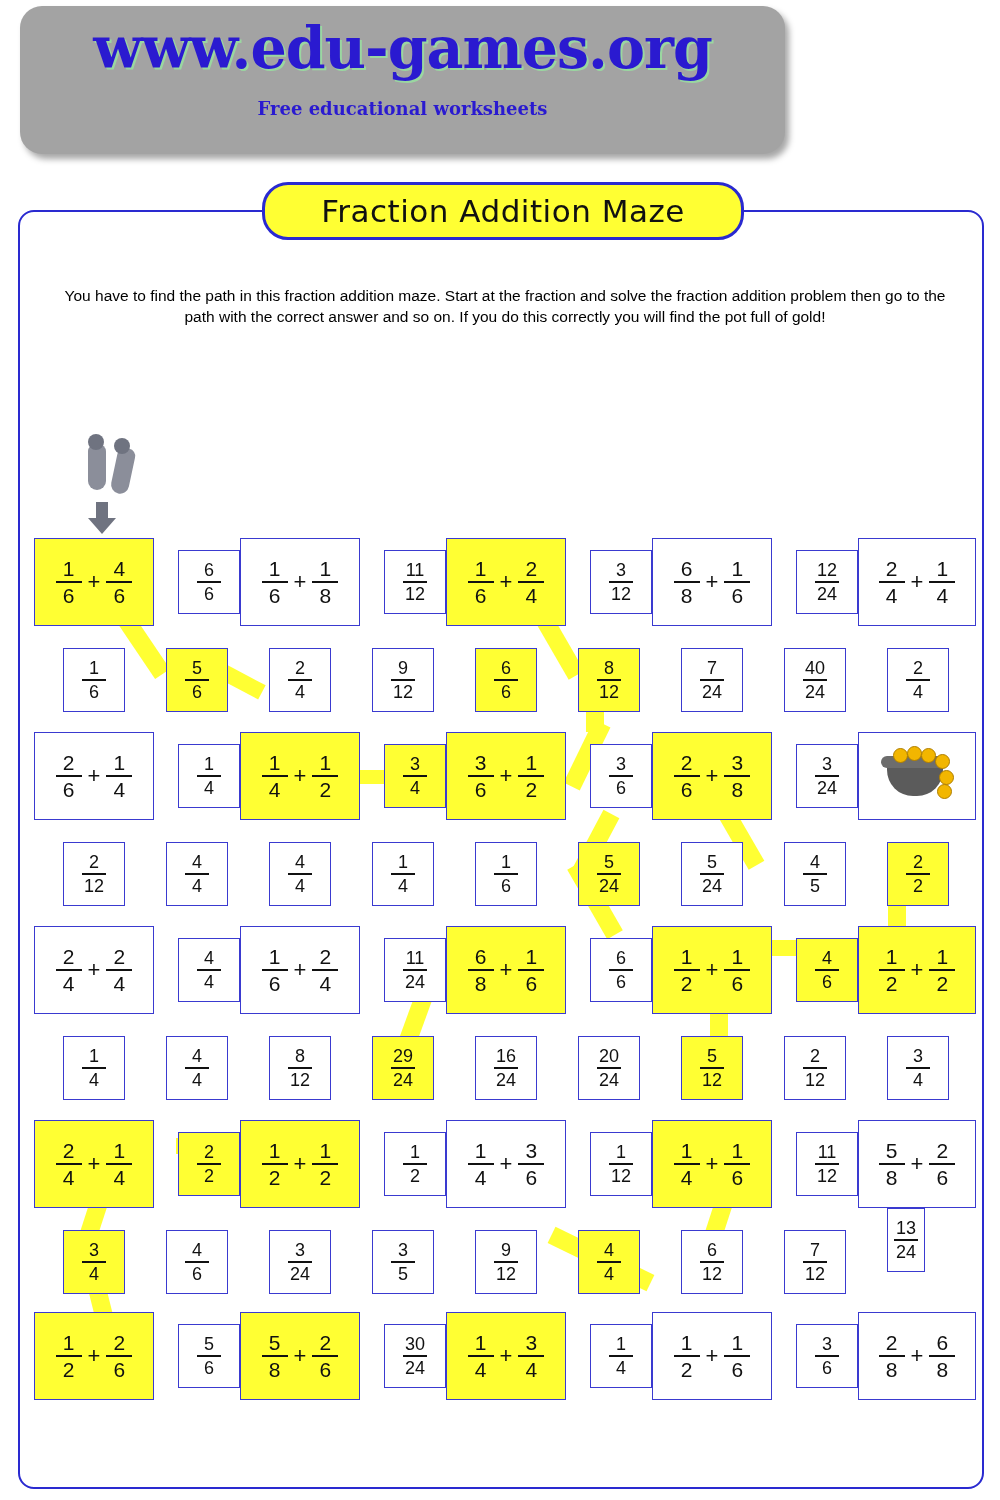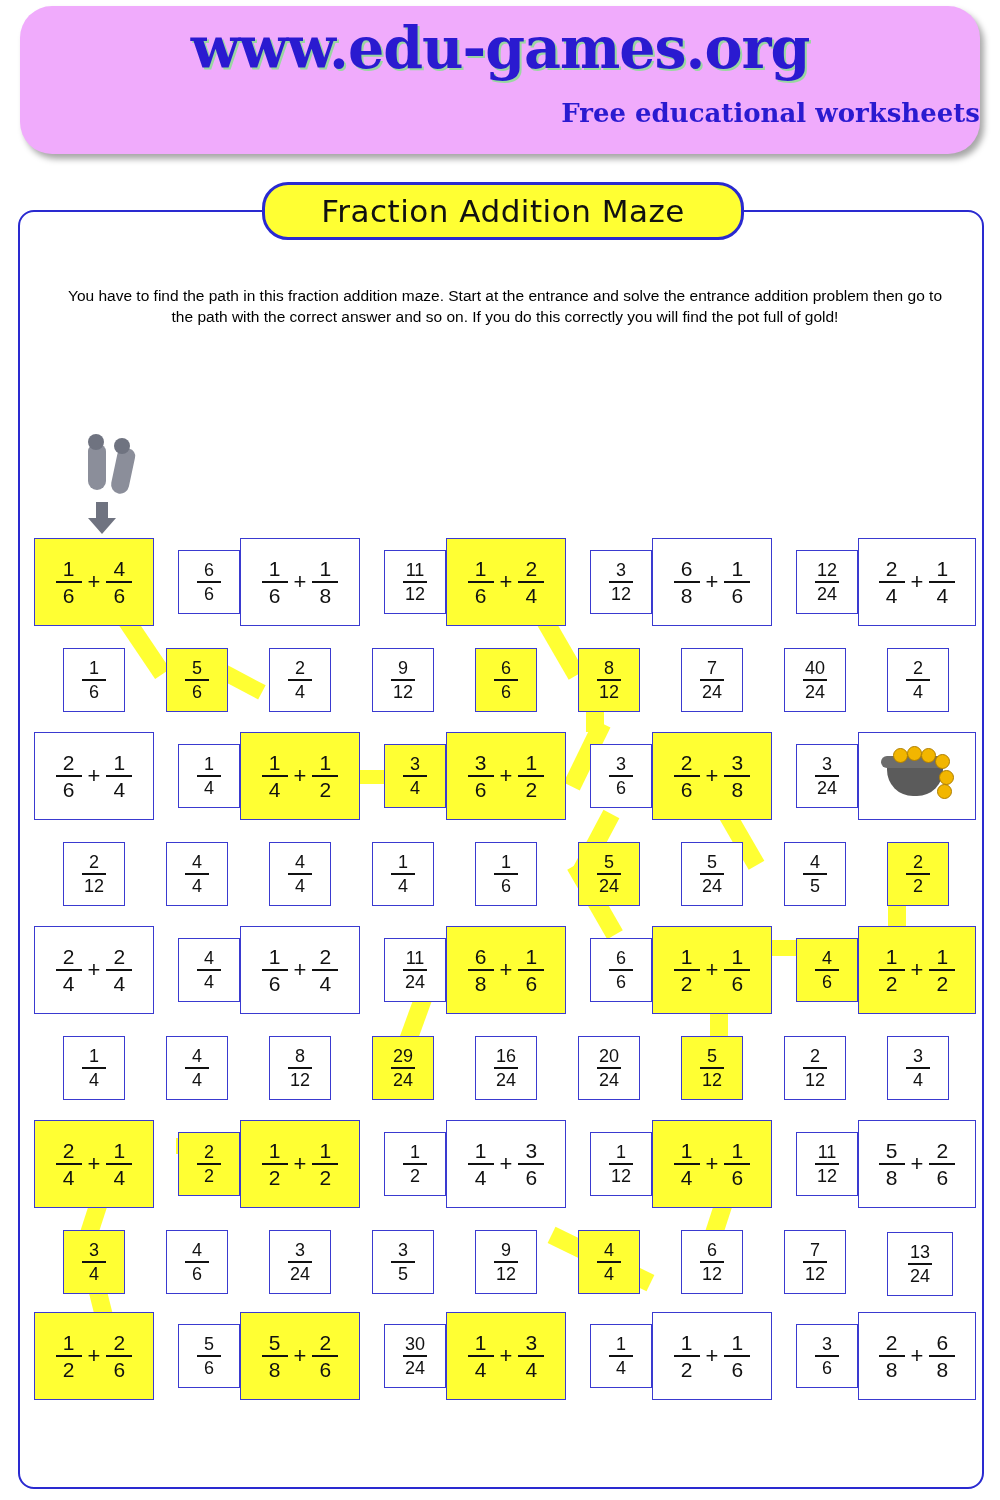--- a/index.html
+++ b/index.html
@@ -5,40 +5,40 @@
   html,body{margin:0;padding:0;}
   body{
     width:1000px;height:1500px;
     background:#ffffff;
     font-family:"Liberation Sans", sans-serif;
     position:relative;
     overflow:hidden;
   }
   
   .banner{
-    position:absolute;left:20px;top:6px;width:960px;height:148px;
-    background:#f0abfc;border-radius:32px;
+    position:absolute;left:20px;top:6px;width:765px;height:148px;
+    background:#a3a3a3;border-radius:22px;
     box-shadow:4px 5px 6px rgba(0,0,0,0.35);
   }
   .banner-title{
     position:absolute;left:0;top:8px;width:100%;
     text-align:center;
     font-family:"DejaVu Serif", serif;
     font-weight:bold;
     font-size:57px;
     color:#2a1ad0;
     letter-spacing:-1px;
     text-shadow:2px 2px 0 #9ad7a0;
   }
   .banner-sub{
     position:absolute;left:0;top:92px;width:100%;
-    text-align:right;
+    text-align:center;
     font-family:"DejaVu Serif", serif;
     font-weight:bold;
-    font-size:26px;
+    font-size:18px;
     color:#2a1ad0;
   }
   
   .sheet{
     position:absolute;left:18px;top:210px;width:962px;height:1275px;
     border:2px solid #2a2ad0;border-radius:16px;background:#fff;
   }
   .title-pill{
     position:absolute;left:262px;top:182px;width:476px;height:52px;
     background:#ffff33;border:3px solid #2a2ad0;border-radius:26px;
@@ -98,21 +98,21 @@
   <div class="banner-title">www.edu-games.org</div>
   <div class="banner-sub">Free educational worksheets</div>
 </div>
 
 <div class="sheet"></div>
 
 <div class="title-pill">
   <span>Fraction Addition Maze</span>
 </div>
 
-<div class="instructions">You have to find the path in this fraction addition maze. Start at the entrance and solve the entrance addition problem then go to the path with the correct answer and so on. If you do this correctly you will find the pot full of gold!</div>
+<div class="instructions">You have to find the path in this fraction addition maze. Start at the fraction and solve the fraction addition problem then go to the path with the correct answer and so on. If you do this correctly you will find the pot full of gold!</div>
 
 <div class="maze">
 
   <div class="feet">
     <div class="foot" style="left:4px;top:16px;"></div>
     <div class="toe" style="left:4px;top:6px;"></div>
     <div class="foot" style="left:30px;top:20px;transform:rotate(12deg);"></div>
     <div class="toe" style="left:30px;top:10px;"></div>
   </div>
   <div class="arrow-stem"></div>
@@ -794,21 +794,21 @@
         <span class="den">12</span>
       </span>
   </div>
   <div class="cell" style="left:758px;top:810px;width:62px;height:64px;">
     <span class="fr small">
         <span class="num">7</span>
         <span class="bar"></span>
         <span class="den">12</span>
       </span>
   </div>
-  <div class="cell" style="left:861px;top:812px;width:66px;height:64px;">
+  <div class="cell" style="left:861px;top:788px;width:38px;height:64px;">
     <span class="fr small">
         <span class="num">13</span>
         <span class="bar"></span>
         <span class="den">24</span>
       </span>
   </div>
 
   <div class="cell hl" style="left:8px;top:892px;width:120px;height:88px;">
     <div class="row-inner">
       <span class="fr">

